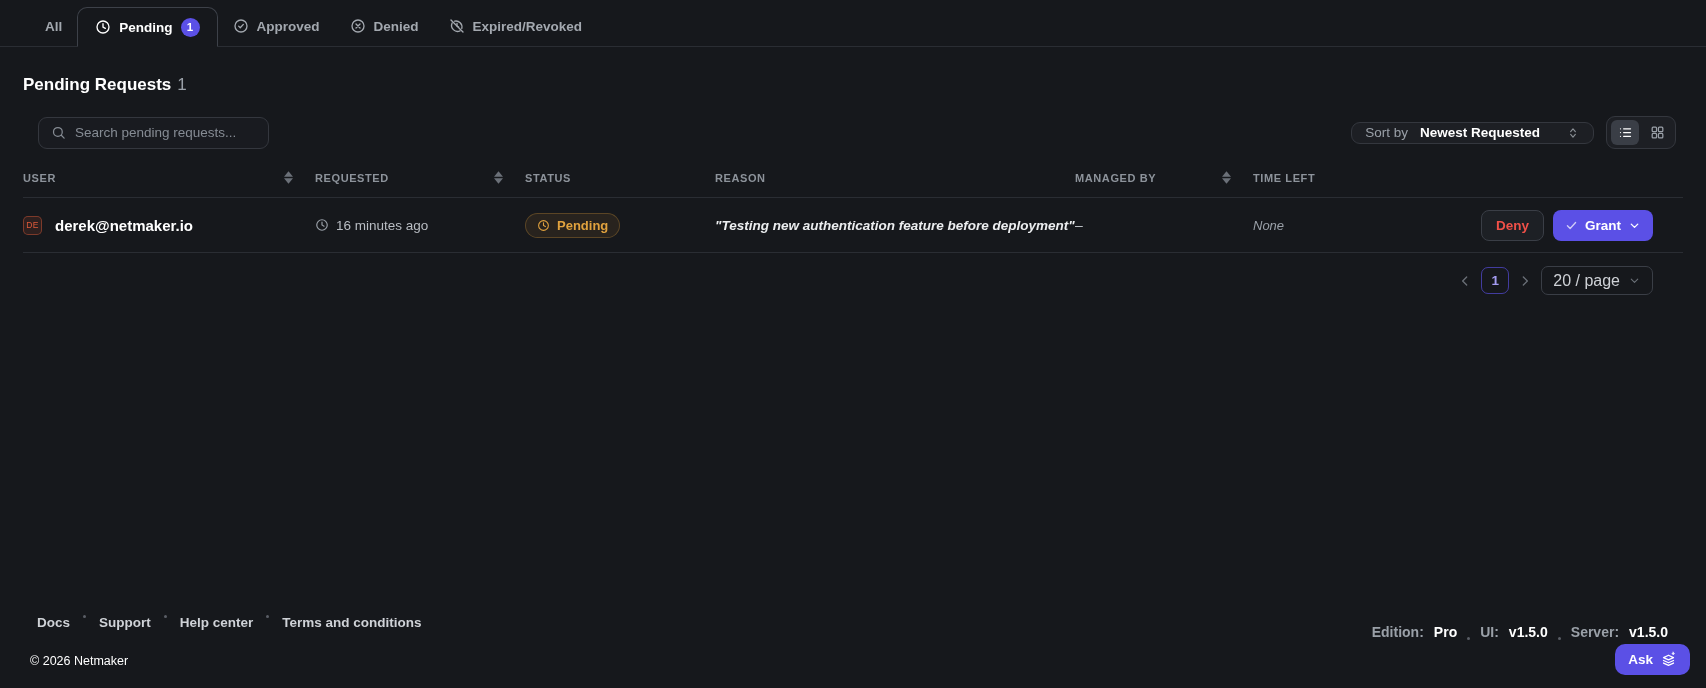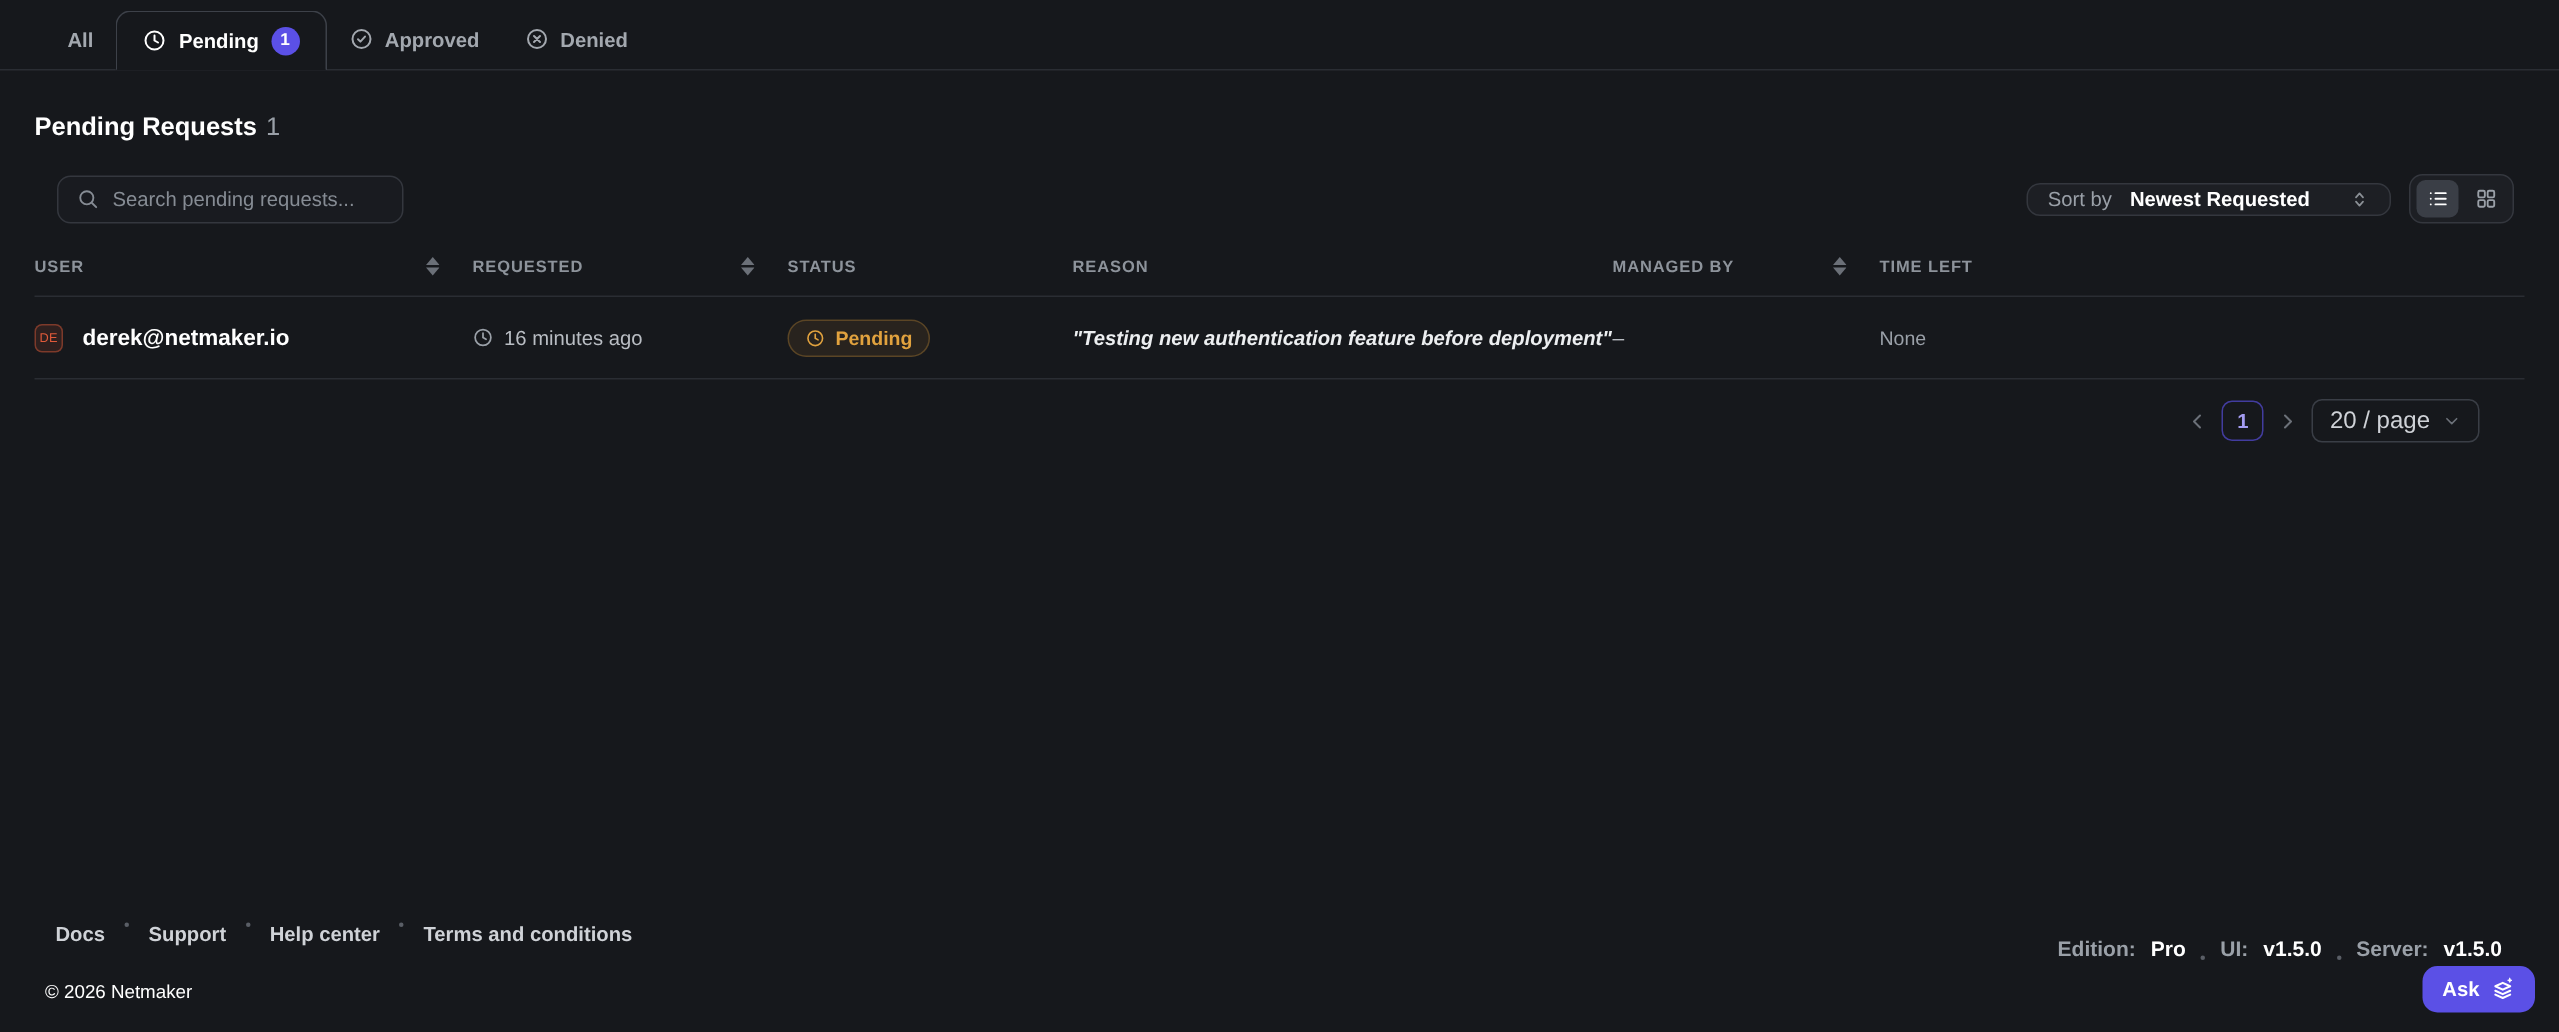--- a/index.html
+++ b/index.html
@@ -48,21 +48,21 @@
   .sorticon { color:#6b7078; display:flex; flex-direction:column; gap:1px; }
   .row { border-top:1px solid #2a2d33; border-bottom:1px solid #2a2d33; height:56px; padding-right:30px; }
   .cell-user { display:flex; align-items:center; gap:13px; }
   .avatar { width:19px; height:19px; border-radius:5px; background:rgba(224,90,58,.12); border:1px solid rgba(224,90,58,.45); color:#e05a3a; font-size:8.5px; font-weight:400; display:flex; align-items:center; justify-content:center; letter-spacing:.3px; }
   .email { font-size:15px; font-weight:700; color:#fff; }
   .cell-requested { display:flex; align-items:center; gap:7px; color:#b9bdc3; font-size:13.5px; }
   .cell-requested .cicon { color:#9aa0a8; }
   .status-badge { display:inline-flex; align-items:center; gap:7px; height:25px; padding:0 11px; border-radius:999px; background:rgba(226,158,58,.09); border:1px solid rgba(226,158,58,.28); color:#e1a23e; font-size:13px; font-weight:600; width:max-content; }
   .cell-reason { font-size:13.5px; font-style:italic; font-weight:600; color:#eceef0; }
   .cell-managed { color:#b9bdc3; font-size:14px; }
-  .cell-timeleft { color:#9aa0a8; font-size:13px; }
+  .cell-timeleft { color:#9aa0a8; font-size:13px; font-style:italic; }
   .cell-actions { display:flex; align-items:center; gap:9px; justify-self:end; }
   .btn-deny { height:31px; padding:0 14px; border-radius:8px; background:#1d2025; border:1px solid #3a3e46; color:#f05048; font-size:13.5px; font-weight:700; cursor:pointer; font-family:inherit; }
   .btn-grant { height:31px; padding:0 12px; border-radius:8px; background:#5b50e6; border:none; color:#fff; font-size:13.5px; font-weight:700; cursor:pointer; display:flex; align-items:center; gap:7px; font-family:inherit; }
   .btn-grant .gcheck { color:#cfcaf8; }
 
   
   .pager { display:flex; align-items:center; justify-content:flex-end; gap:8px; margin:13px 30px 0 0; }
   .pg-arrow { color:#6b7078; cursor:pointer; display:flex; }
   .pg-num { width:28px; height:27px; border:1px solid rgba(91,80,230,.65); border-radius:7px; color:#a49cf1; font-size:13.5px; font-weight:600; display:flex; align-items:center; justify-content:center; cursor:pointer; }
   .pg-size { display:flex; align-items:center; gap:8px; height:29px; border:1px solid #3a3e46; border-radius:7px; padding:0 11px; color:#cfd2d7; font-size:16px; cursor:pointer; }
@@ -105,20 +105,30 @@
     <span>Approved</span>
   </div>
   <div class="tab">
     <span class="ticon">
       <svg width="16" height="16" viewBox="0 0 24 24" fill="none" stroke="currentColor" stroke-width="2" stroke-linecap="round">
           <circle cx="12" cy="12" r="9"></circle>
           <path d="M9 9l6 6M15 9l-6 6"></path>
         </svg>
     </span>
     <span>Denied</span>
+  </div>
+  <div class="tab">
+    <span class="ticon">
+      <svg width="16" height="16" viewBox="0 0 24 24" fill="none" stroke="currentColor" stroke-width="2" stroke-linecap="round">
+          <path d="M8.5 4.8A9 9 0 0 1 19.2 15.5M16.6 19.3A9 9 0 0 1 4.7 7.4"></path>
+          <path d="M12 8v4l2.5 1.5"></path>
+          <path d="M3 3l18 18"></path>
+        </svg>
+    </span>
+    <span>Expired/Revoked</span>
   </div>
 </div>
 
 <div class="section">
 
   <div class="page-title">
     <span>Pending Requests</span><span class="count">1</span>
   </div>
 
   <div class="controls">
@@ -232,20 +242,36 @@
               <circle cx="12" cy="12" r="9"></circle>
               <path d="M12 7v5l3.5 2"></path>
             </svg>
         </span>
         <span>Pending</span>
       </span>
     </div>
     <div class="cell-reason">"Testing new authentication feature before deployment"</div>
     <div class="cell-managed">–</div>
     <div class="cell-timeleft">None</div>
+    <div class="cell-actions">
+      <button class="btn-deny">Deny</button>
+      <button class="btn-grant">
+        <span class="gcheck">
+          <svg width="13" height="13" viewBox="0 0 24 24" fill="none" stroke="currentColor" stroke-width="2.5" stroke-linecap="round" stroke-linejoin="round">
+              <path d="M4.5 12.5l5 5L19.5 6.5"></path>
+            </svg>
+        </span>
+        <span>Grant</span>
+        <span>
+          <svg width="13" height="13" viewBox="0 0 24 24" fill="none" stroke="currentColor" stroke-width="2.5" stroke-linecap="round" stroke-linejoin="round">
+              <path d="M6 9.5l6 6 6-6"></path>
+            </svg>
+        </span>
+      </button>
+    </div>
   </div>
 
   <div class="pager">
     <span class="pg-arrow">
       <svg width="16" height="16" viewBox="0 0 24 24" fill="none" stroke="currentColor" stroke-width="2" stroke-linecap="round" stroke-linejoin="round">
           <path d="M14.5 18l-6-6 6-6"></path>
         </svg>
     </span>
     <span class="pg-num">1</span>
     <span class="pg-arrow">

